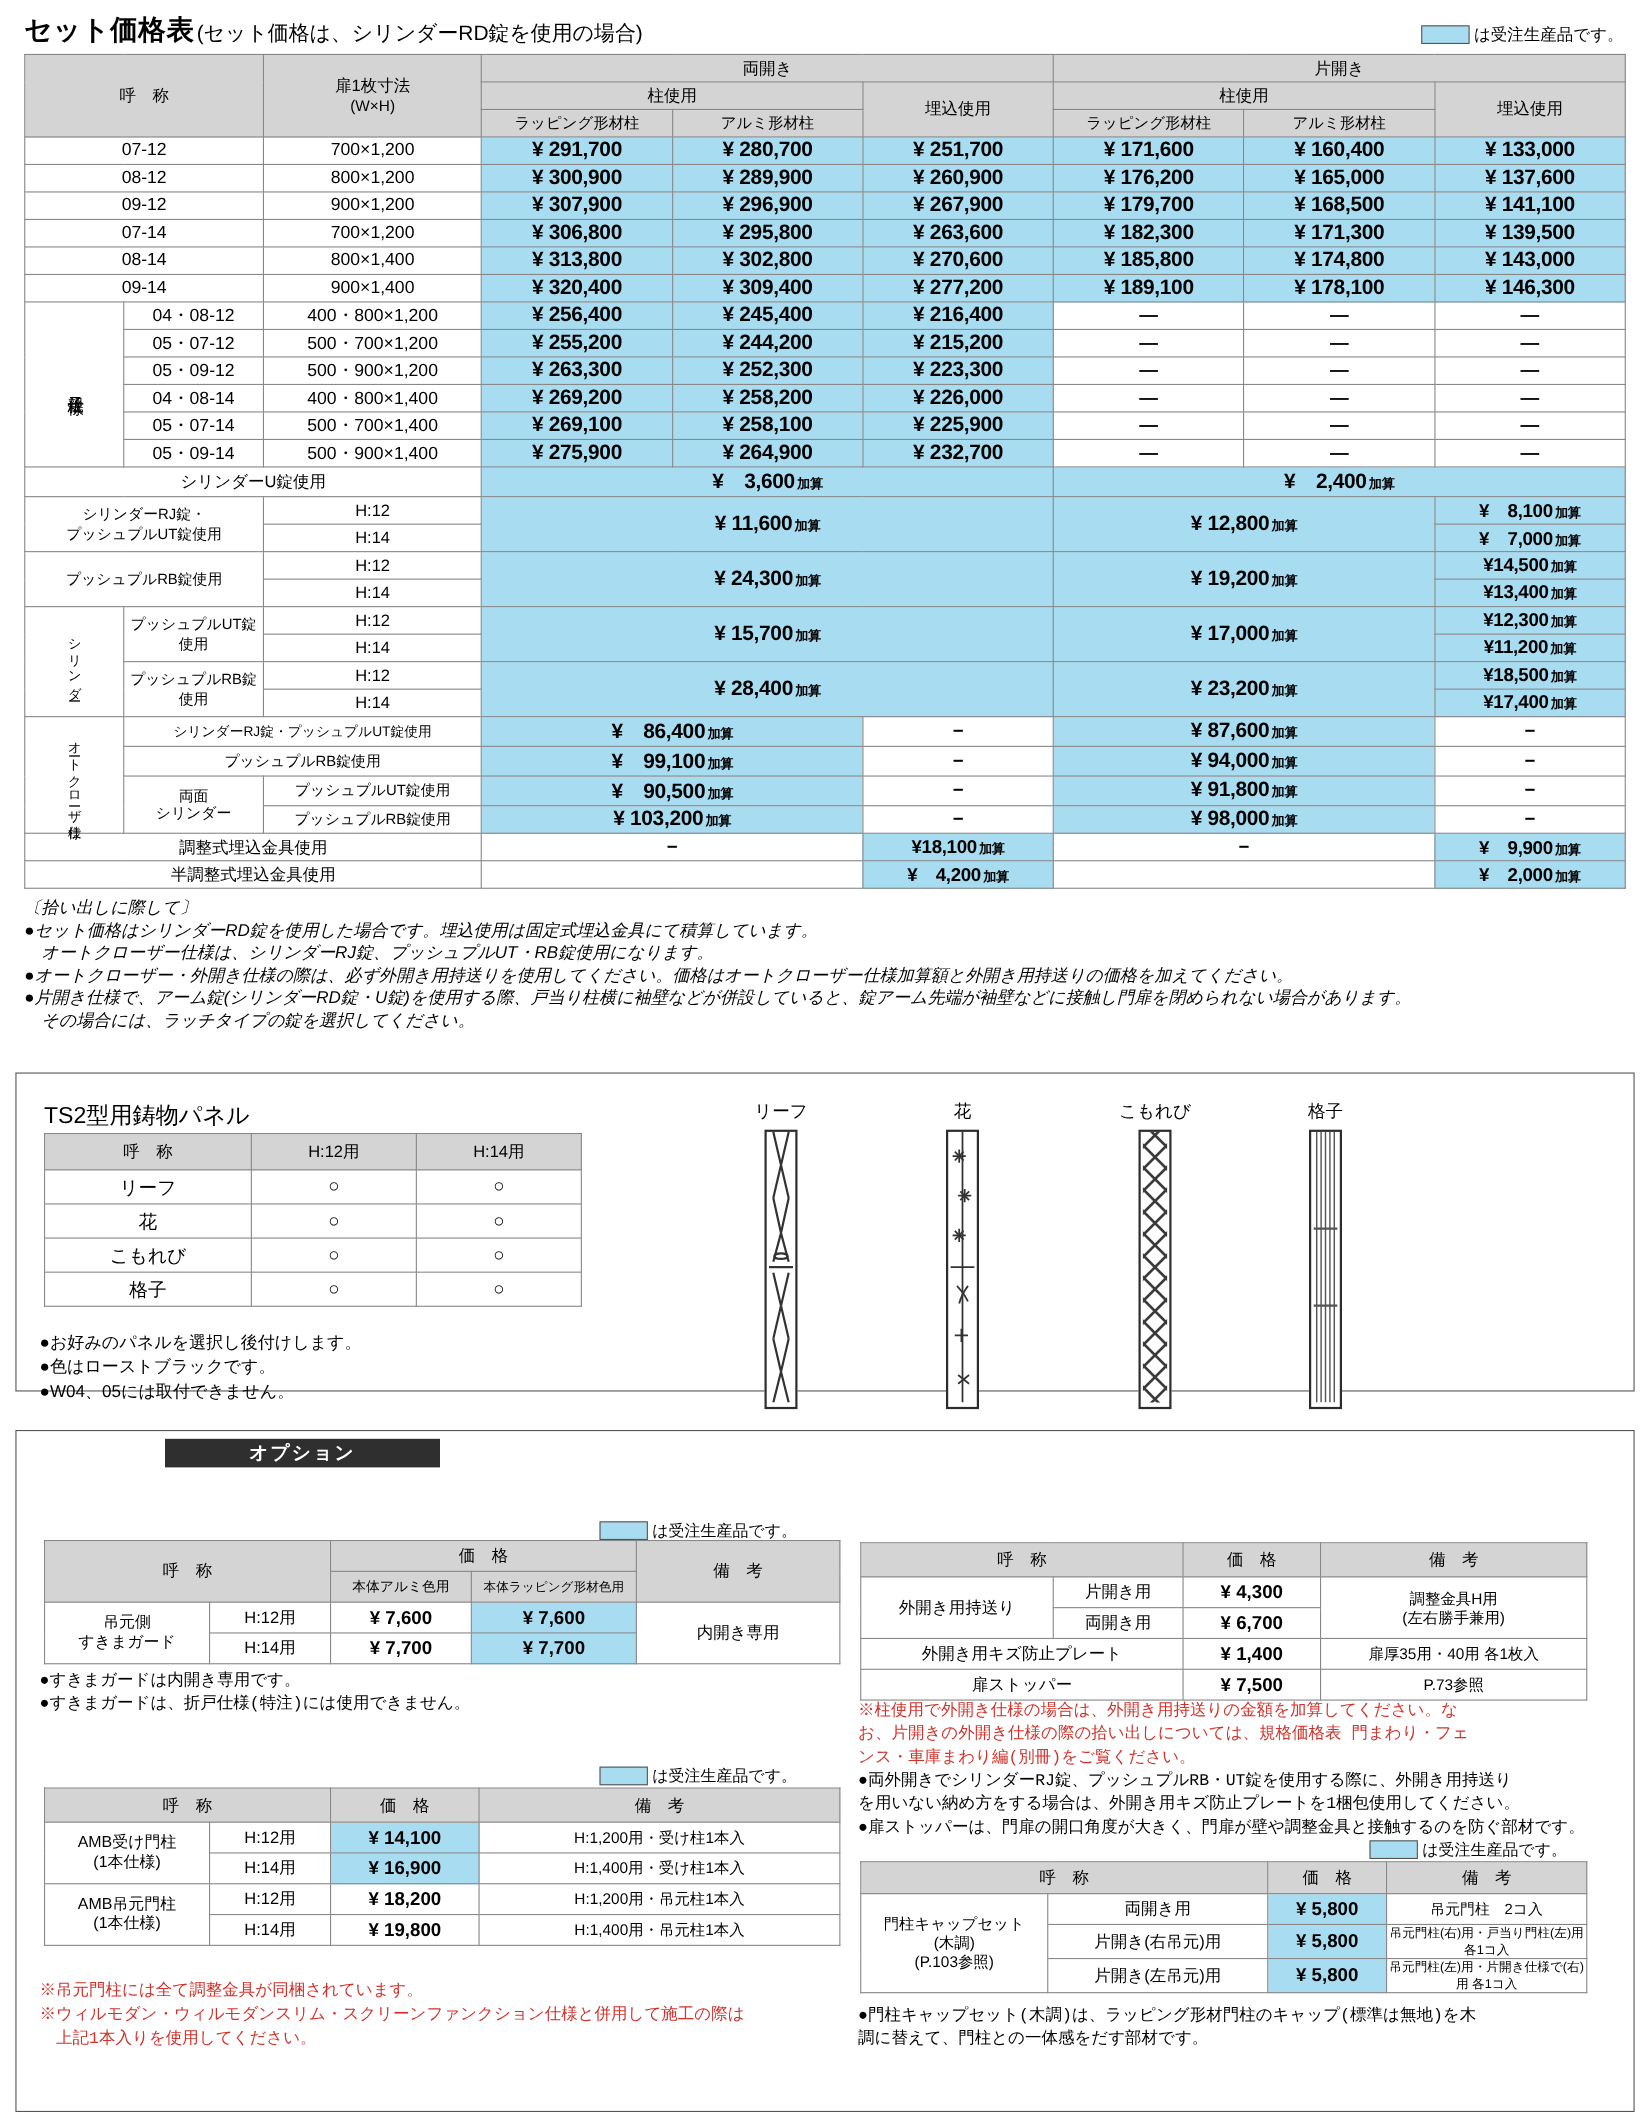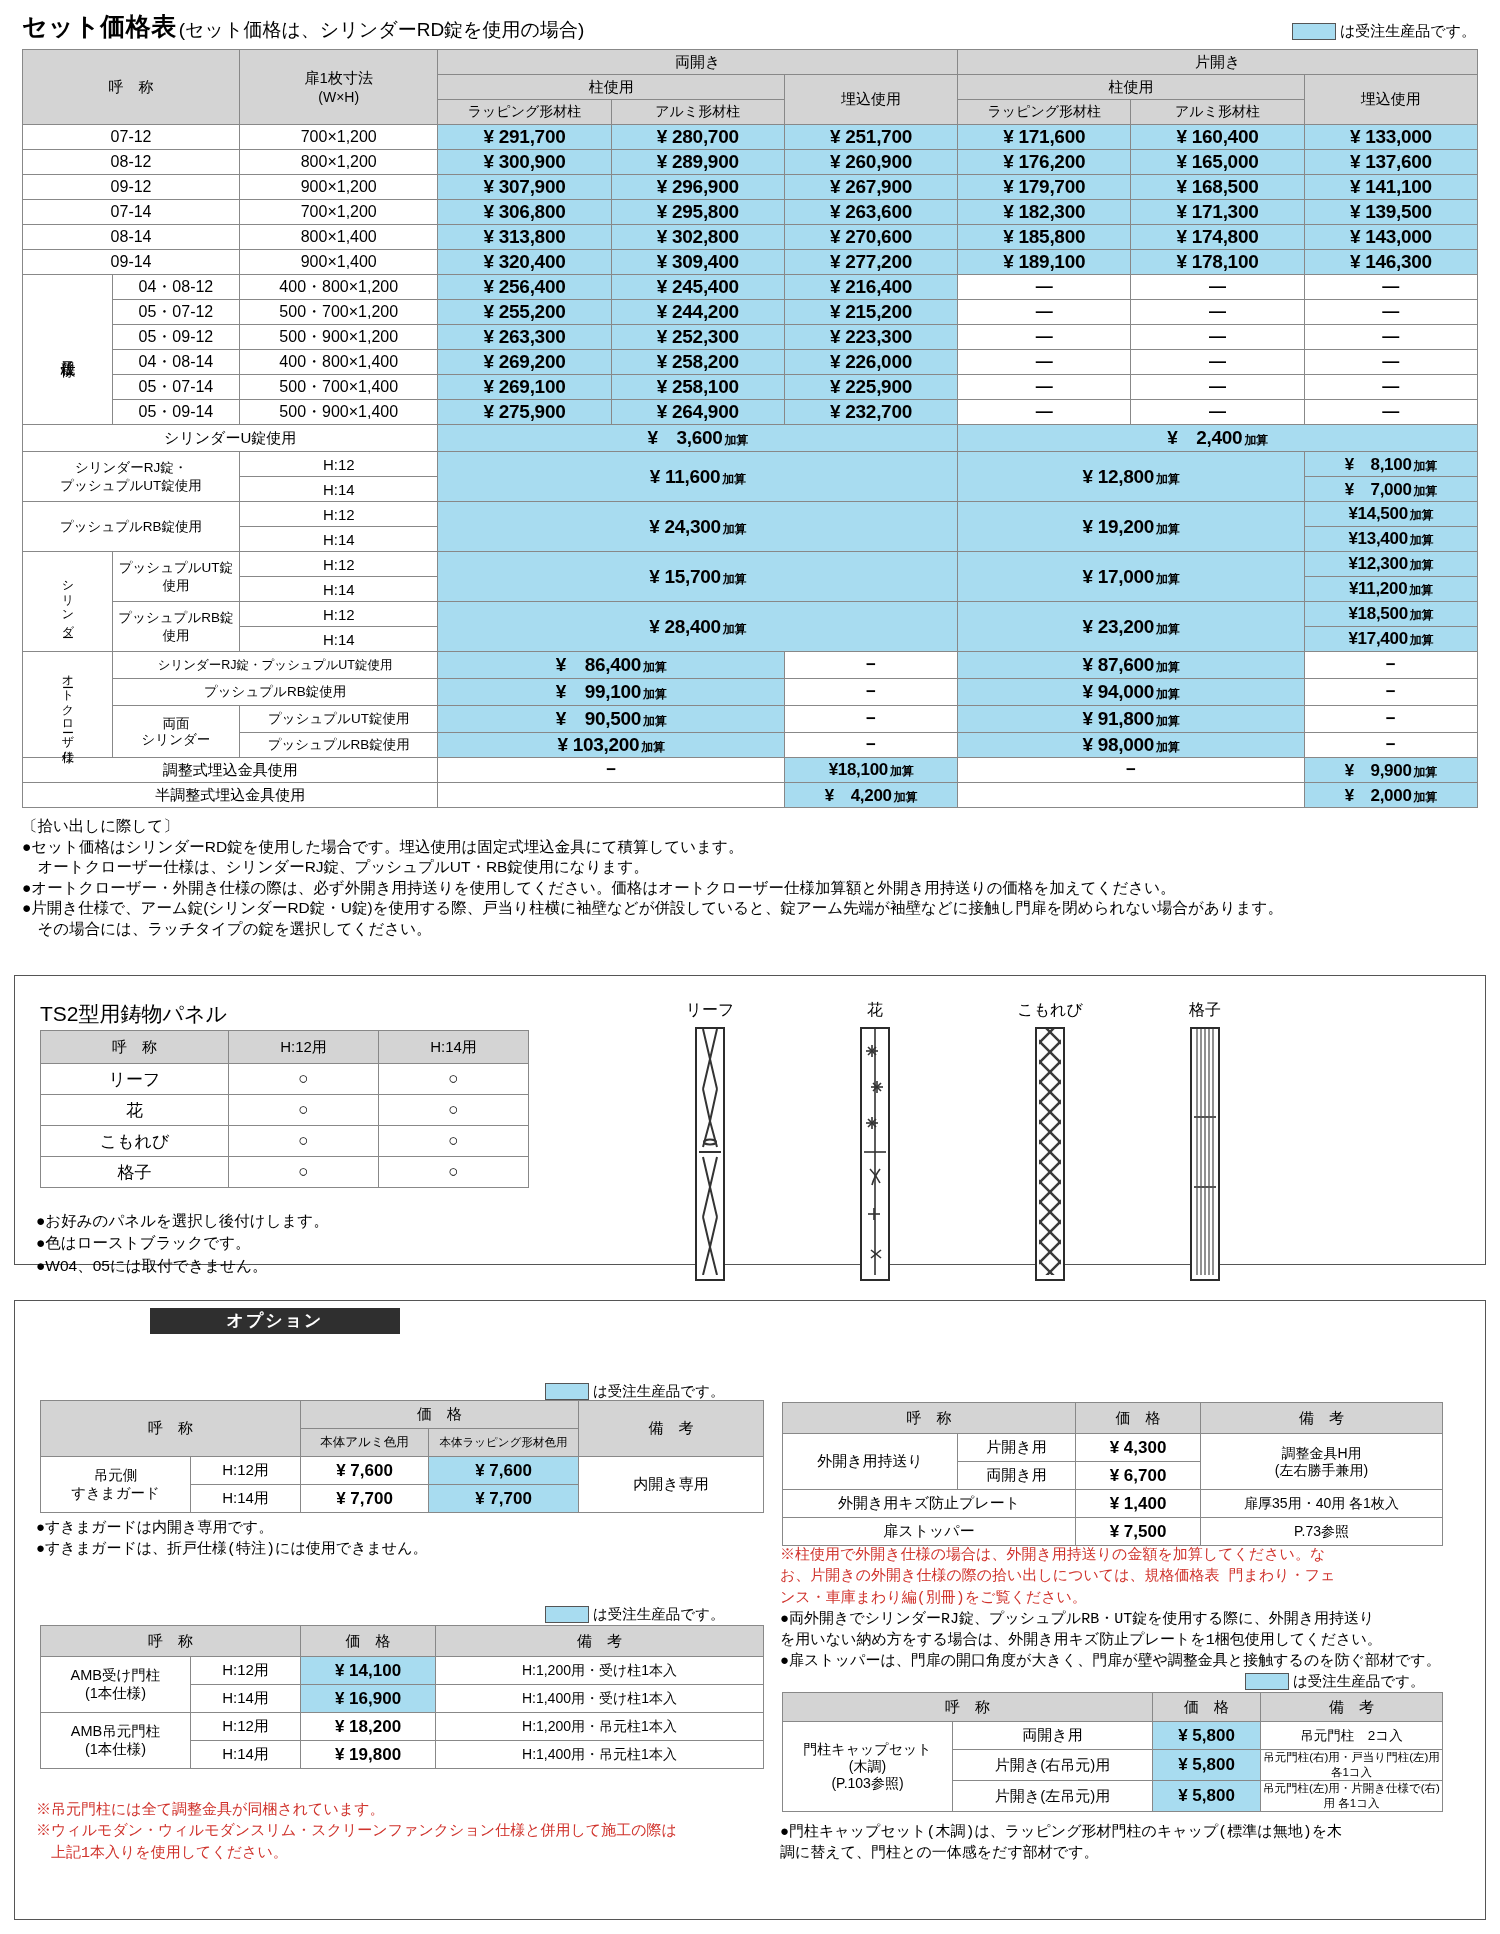--- a/index.html
+++ b/index.html
@@ -25,21 +25,21 @@
   .addsuffix{font-size:12px;font-weight:bold;margin-left:2px;}
   .nm{font-size:16px;}
   .dim{font-size:16px;}
   .dash{font-weight:bold;font-size:17px;}
   .lbl{font-size:15px;padding:0 4px;}
   .lbl-s{font-size:13.5px;padding:0 2px;}
   .lbl-xs{font-size:12.5px;padding:0 2px;}
   .hh{font-size:15px;}
   
   .notes{margin:8px 22px 0 22px;font-size:15.5px;line-height:1.33;}
-  .notes div{white-space:nowrap;}
+  .notes div{white-space:nowrap;font-style:italic;}
   
   .section-box{position:absolute;border:1px solid #555;box-sizing:border-box;}
   #panel-section{left:14px;top:975px;width:1472px;height:290px;}
   #panel-title{position:absolute;left:40px;top:1000px;font-size:21px;font-weight:normal;}
   #panel-table{position:absolute;left:40px;top:1030px;font-size:17px;}
   #panel-table td{height:30px;}
   #panel-notes{position:absolute;left:36px;top:1200px;font-size:15.5px;line-height:1.45;margin-top:10px;}
   .panel-fig{position:absolute;text-align:center;}
   .panel-fig .cap{font-size:16px;margin-bottom:6px;}
   .gate{width:26px;height:250px;border:2px solid #2c2c2c;margin:0 auto;position:relative;overflow:hidden;background:#fff;}

